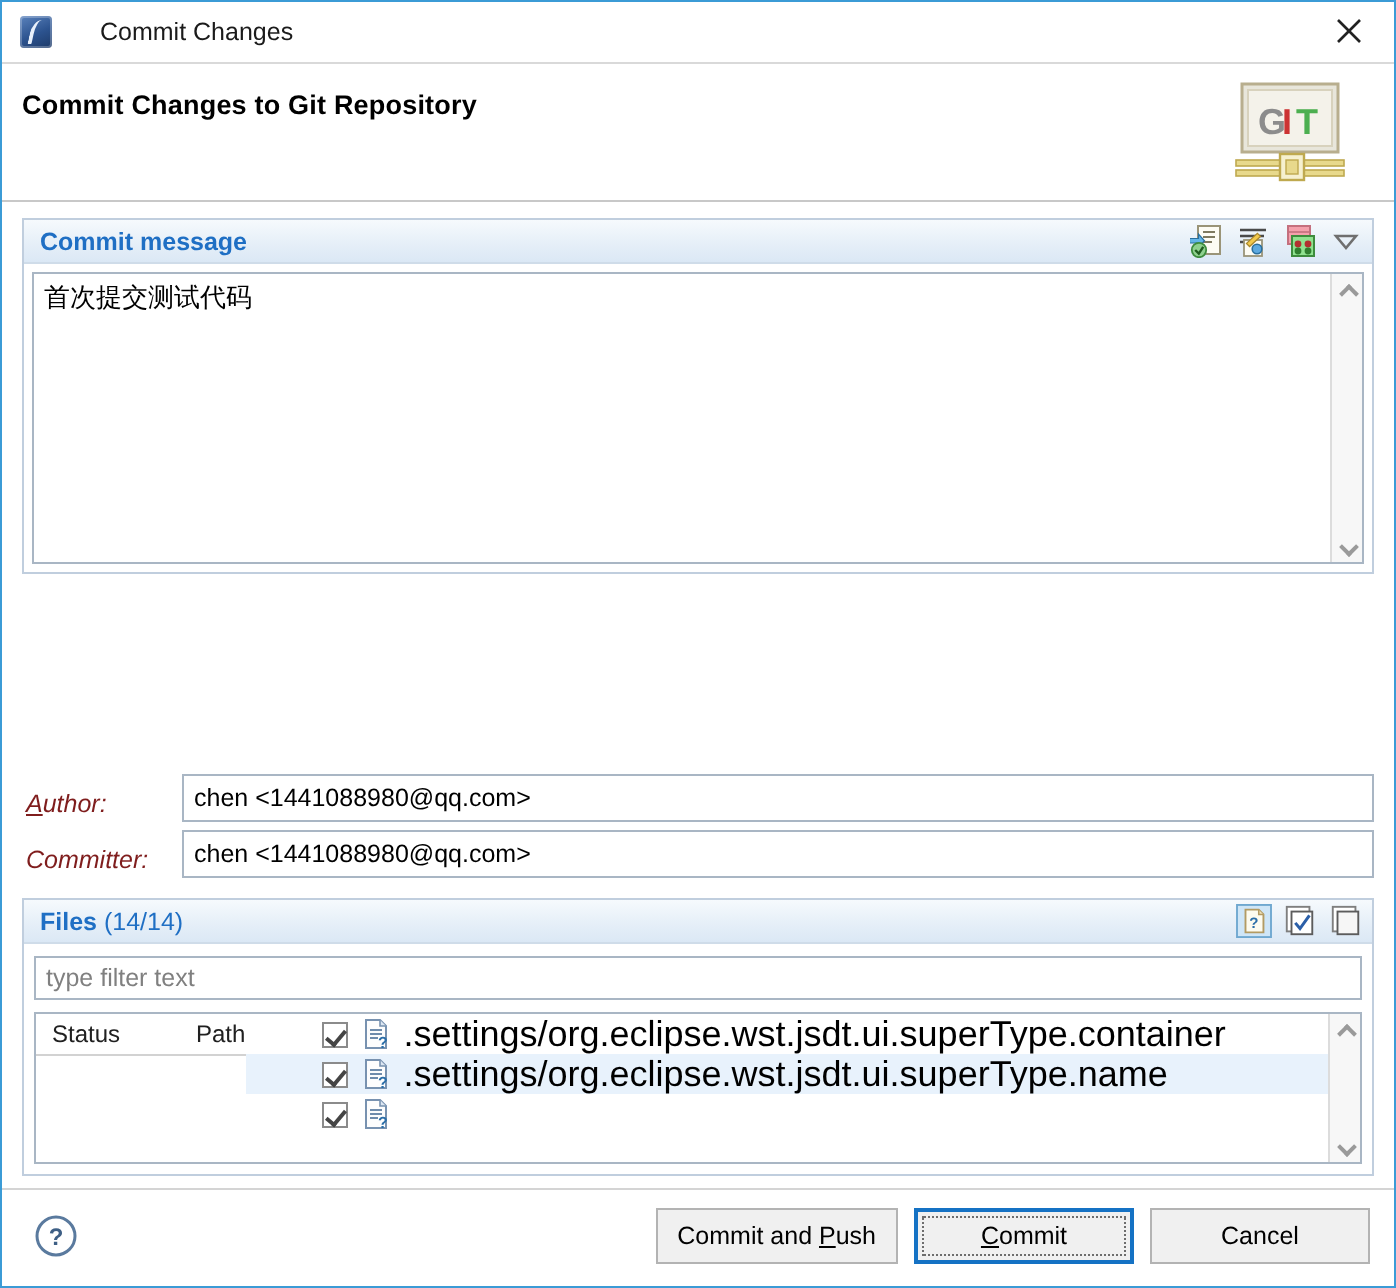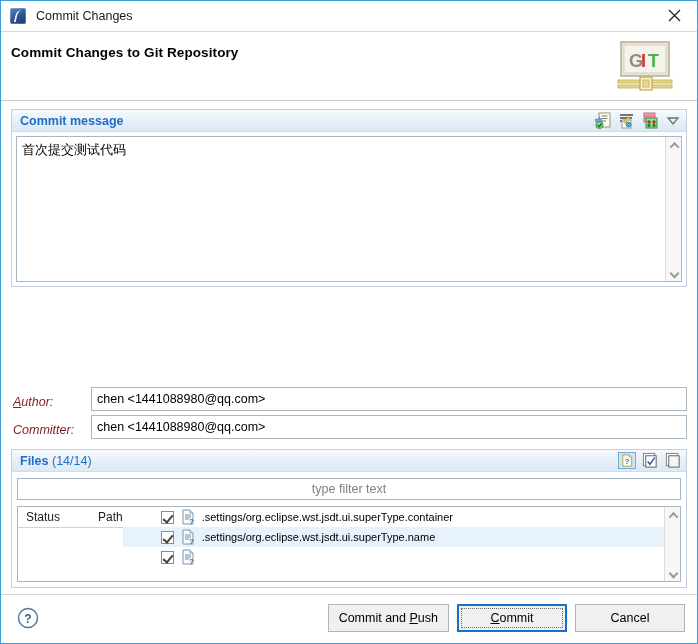--- a/index.html
+++ b/index.html
@@ -40,21 +40,21 @@
   }
   #title-icon::after {
     content: "";
     position: absolute; left: 5px; top: 2px;
     width: 6px; height: 12px;
     border-left: 2px solid #e8f0fb;
     border-radius: 60% 0 60% 0;
     transform: skewX(-12deg);
   }
   #title-text {
-    margin-left: 10px;
+    margin-left: 24px;
     font-size: 12.5px;
     color: #1b1b1b;
     white-space: nowrap;
   }
   #close-btn {
     position: absolute;
     right: 0; top: 0;
     width: 46px; height: 29px;
     display: flex; align-items: center; justify-content: center;
     cursor: pointer;
@@ -214,21 +214,20 @@
     position: absolute;
     left: 5px; right: 5px; top: 28px;
     height: 22px;
     border: 1px solid #a9b6c4;
     background: #fff;
     padding: 0 5px;
     font-size: 12.5px;
     line-height: 20px;
     color: #808080;
     outline: none;
-    text-align: center;
   }
   #files-table {
     position: absolute;
     left: 5px; right: 5px; top: 56px; bottom: 5px;
     border: 1px solid #a9b6c4;
     background: #fff;
     display: flex;
     overflow: hidden;
   }
   #files-head {
@@ -287,21 +286,21 @@
     border-bottom: 2px solid #444;
     transform: rotate(40deg);
   }
   .frow-icon {
     width: 16px; height: 16px;
     margin-left: 6px;
     flex: 0 0 16px;
   }
   .frow-label {
     margin-left: 6px;
-    font-size: 11px;
+    font-size: 18px;
     color: #000;
     white-space: nowrap;
     overflow: hidden;
   }
 
   
   #footer {
     position: relative;
     height: 48px;
     border-top: 1px solid #d4d4d4;

